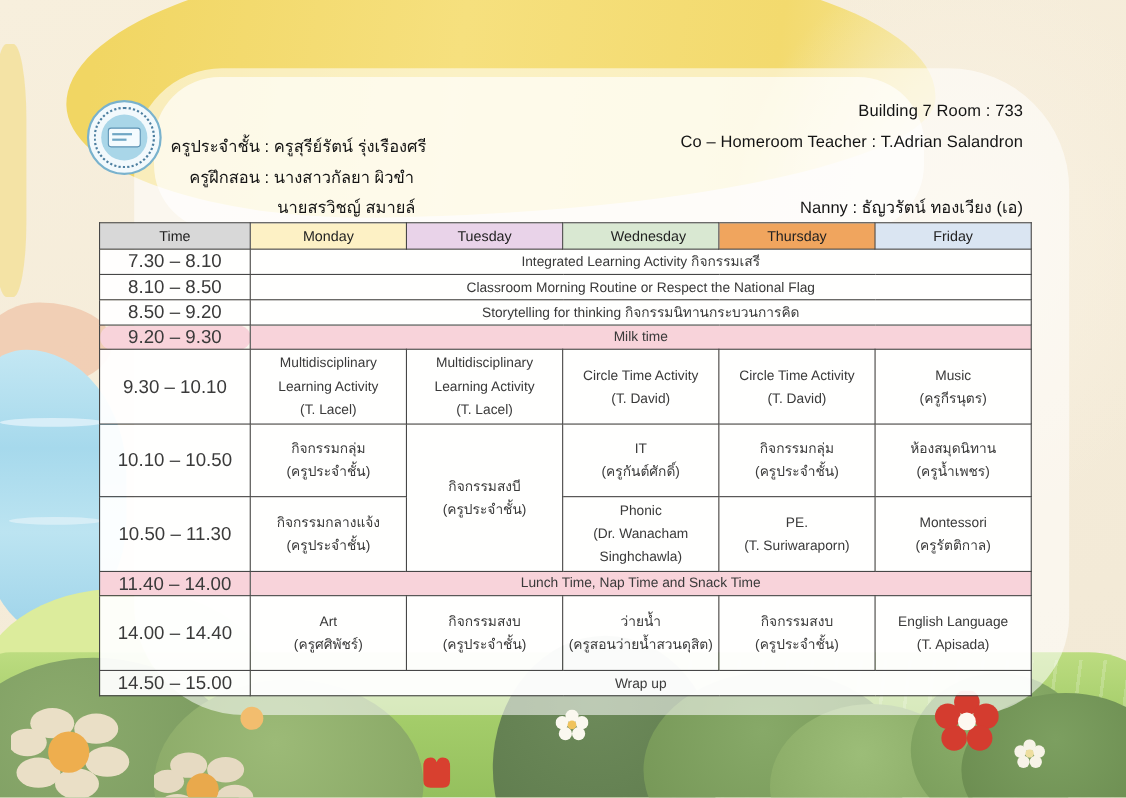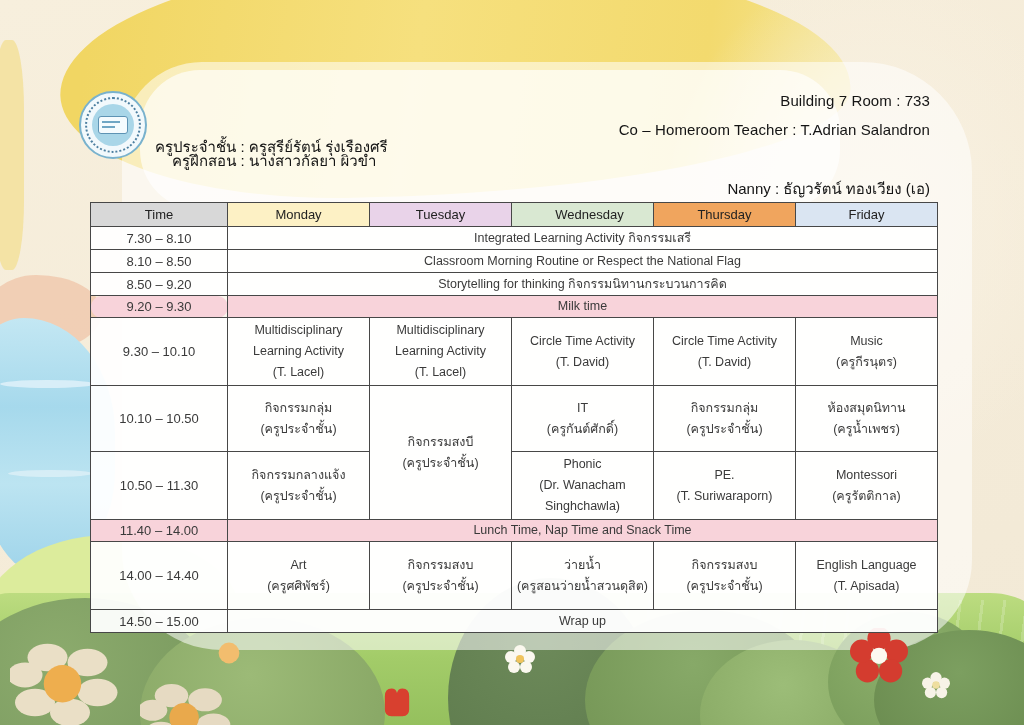--- a/index.html
+++ b/index.html
@@ -53,33 +53,33 @@
   .logo-core{width:42px;height:42px;border-radius:50%;background:#a9d6e8;
     display:flex;align-items:center;justify-content:center;}
   .logo-card{width:28px;height:16px;background:#f4fbfe;border:1px solid #5d93b4;border-radius:3px;
     position:relative;}
   .logo-card::before{content:"";position:absolute;left:3px;top:4px;width:18px;height:2px;background:#6fa6c4;}
   .logo-card::after{content:"";position:absolute;left:3px;top:9px;width:13px;height:2px;background:#6fa6c4;}
   
   .hdr{color:#141414;font-size:15px;white-space:nowrap;}
   .hdr.en{letter-spacing:.1px;}
   .hl1{left:155px;top:92px;}
-  .hl2{left:155px;top:135px;}
+  .hl2{left:155px;top:121px;}
   .hl3{left:172px;top:149px;}
   .hl4{left:252px;top:177px;}
   .hr1{left:630px;top:92px;width:300px;text-align:right;}
   .hr2{left:600px;top:121px;width:330px;text-align:right;}
   .hr3{left:630px;top:177px;width:300px;text-align:right;}
   
   table.tt{position:absolute;left:90px;top:202px;width:847px;border-collapse:collapse;
     table-layout:fixed;}
   table.tt th,table.tt td{border:1px solid #474747;text-align:center;vertical-align:middle;
     padding:0 2px;color:#3a3a3a;overflow:hidden;}
   table.tt th{font-size:13px;font-weight:normal;color:#222;}
-  td.time{font-size:13px;background:rgba(255,255,255,.94);}
+  td.time{font-size:17px;background:rgba(255,255,255,.94);}
   td.cell,td.span{font-size:12.5px;background:rgba(255,255,255,.93);
     white-space:pre-line;line-height:21px;margin-top:38px;}
   tr.h24{height:24px;} tr.h23{height:23px;} tr.h22{height:22px;}
   tr.h68{height:68px;} tr.h66{height:66px;}
 </style>
 </head>
 <body>
 
 <div id="canvas">
 
@@ -179,20 +179,21 @@
   <div class="abs logo">
     <div class="logo-ring">
       <div class="logo-core">
         <div class="logo-card"></div>
       </div>
     </div>
   </div>
 
   <div class="abs hdr hl2">ครูประจำชั้น : ครูสุรีย์รัตน์ รุ่งเรืองศรี</div>
   <div class="abs hdr hl3">ครูฝึกสอน : นางสาวกัลยา ผิวขำ</div>
+  <div class="abs hdr hl4">นายสรวิชญ์ สมายล์</div>
   <div class="abs hdr en hr1">Building 7 Room : 733</div>
   <div class="abs hdr hr3">Nanny : ธัญวรัตน์ ทองเวียง (เอ)</div>
   <div class="abs hdr en hr2">Co – Homeroom Teacher : T.Adrian Salandron</div>
 
   <table class="tt">
     <colgroup>
       <col style="width:137px">
         <col style="width:142px">
         <col style="width:142px">
       <col style="width:142px">

